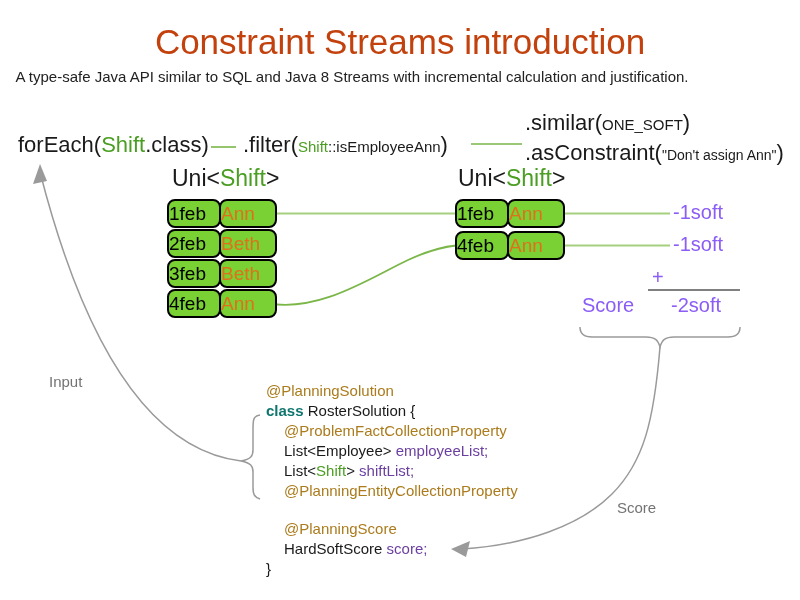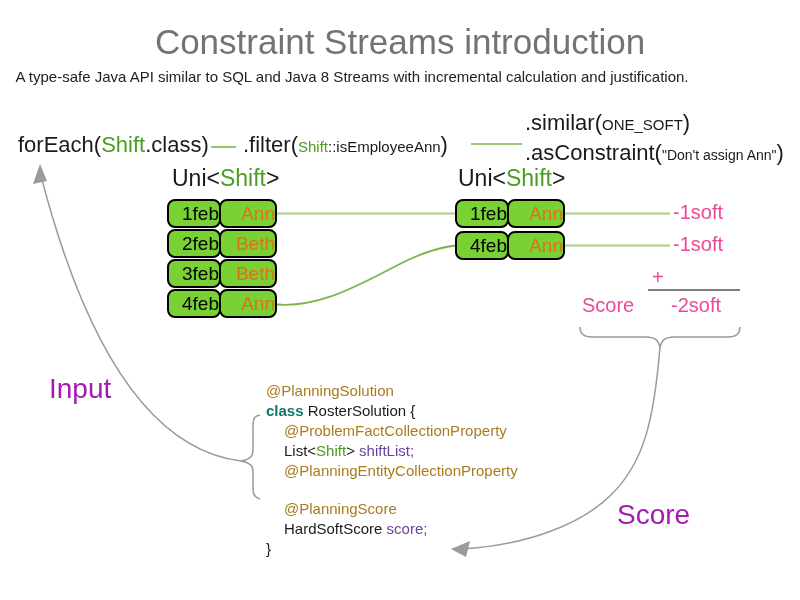--- a/index.html
+++ b/index.html
@@ -2,51 +2,51 @@
 <html><head>
 <meta charset="utf-8">
 <style>
   html,body{margin:0;padding:0;background:#fff;}
   #canvas{
     position:relative;width:800px;height:600px;background:#ffffff;overflow:hidden;
     font-family:"Liberation Sans",sans-serif;color:#1a1a1a;
   }
   .abs{position:absolute;}
   
-  .title{left:0;top:22px;width:800px;text-align:center;font-size:35px;color:#737373;}
+  .title{left:0;top:22px;width:800px;text-align:center;font-size:35px;color:#c2410c;}
   .subtitle{left:0;top:68px;width:704px;text-align:center;font-size:15px;color:#222;}
   
   .flow{font-size:22px;white-space:nowrap;color:#1a1a1a;}
   .flow .small{font-size:15px;}
   .flow .xsmall{font-size:14px;}
   .green{color:#4a9e22;}
   
   .uni-label{font-size:23px;color:#1a1a1a;white-space:nowrap;}
   .stream-table{display:flex;flex-direction:column;}
   .stream-table .row{display:flex;height:29px;}
   .left-gap .row{margin-bottom:1px;}
   .right-gap .row{margin-bottom:3px;}
   .cell{
     box-sizing:border-box;border:2px solid #000;border-radius:8px;background:#79d133;
-    height:29px;line-height:25px;text-align:right;font-size:19px;
+    height:29px;line-height:25px;text-align:left;font-size:19px;
   }
   .cell.date{width:54px;color:#000;}
   .cell.emp{width:58px;margin-left:-2px;color:#e0701d;}
   
-  .score-text{font-size:20px;color:#ec4899;white-space:nowrap;}
+  .score-text{font-size:20px;color:#8b5cf6;white-space:nowrap;}
   
   .code{font-size:15px;line-height:20px;white-space:nowrap;color:#1a1a1a;}
   .code .indent{padding-left:18px;}
   .code .spacer{height:18px;}
   .c-ann{color:#ab7b1c;}
   .c-kw{color:#0f766e;font-weight:bold;}
   .c-field{color:#6b3fa0;}
   .c-type{color:#4a9e22;}
   
-  .gray-label{font-size:28px;color:#a21caf;white-space:nowrap;}
+  .gray-label{font-size:15px;color:#737373;white-space:nowrap;}
   svg{position:absolute;left:0;top:0;}
 </style>
 </head>
 <body>
 
 <div id="canvas">
 
   <svg width="800" height="600" viewBox="0 0 800 600">
 
     <path d="M 211 147 L 236 147" stroke="#7ab648" stroke-width="1.6" fill="none"></path>
@@ -121,20 +121,21 @@
   <div class="abs score-text" style="left:582px;top:294px;">Score</div>
   <div class="abs score-text" style="left:671px;top:294px;">-2soft</div>
 
   <div class="abs gray-label" style="left:49px;top:373px;">Input</div>
   <div class="abs gray-label" style="left:617px;top:499px;">Score</div>
 
   <div class="abs code" style="left:266px;top:381px;">
     <div><span class="c-ann">@PlanningSolution</span></div>
     <div><span class="c-kw">class</span><span> RosterSolution {</span></div>
     <div class="indent"><span class="c-ann">@ProblemFactCollectionProperty</span></div>
+    <div class="indent"><span>List&lt;Employee&gt; </span><span class="c-field">employeeList;</span></div>
     <div class="indent"><span>List&lt;</span><span class="c-type">Shift</span><span>&gt; </span><span class="c-field">shiftList;</span></div>
     <div class="indent"><span class="c-ann">@PlanningEntityCollectionProperty</span></div>
     <div class="spacer"></div>
     <div class="indent"><span class="c-ann">@PlanningScore</span></div>
     <div class="indent"><span>HardSoftScore </span><span class="c-field">score;</span></div>
     <div><span>}</span></div>
   </div>
 
 </div>
 

